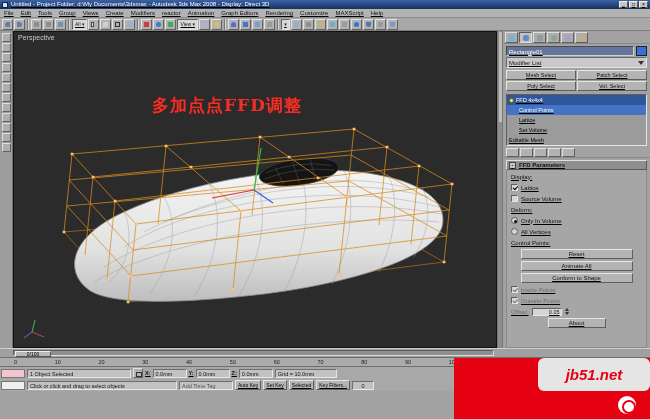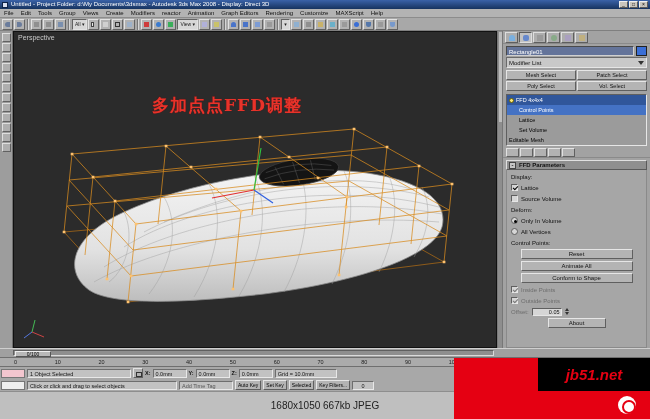--- a/index.html
+++ b/index.html
@@ -1,17 +1,17 @@
 <!DOCTYPE html>
 <html><head>
 <meta charset="utf-8">
 <style>
   * { margin:0; padding:0; box-sizing:border-box; }
   body { font-family:"Liberation Sans", sans-serif; background:#666; }
-  .root { position:relative; width:650px; height:419px; overflow:hidden; background:#a2a2a2; font-family:"Liberation Sans", sans-serif; }
+  .root { position:relative; width:650px; height:419px; overflow:hidden; background:#a2a2a2; font-family:"Liberation Sans", sans-serif;text-decoration:underline; }
 
   
   .titlebar { height:9px; background:linear-gradient(#3a62a8,#16335f); display:flex; align-items:center; padding:0 2px; color:#fff; }
   .app-icon { width:6px; height:6px; background:#d8dff0; border:1px solid #0c2248; margin-right:3px; }
   .title-text { font-size:6px; white-space:nowrap; overflow:hidden; flex:1; line-height:9px; }
   .win-btns { display:flex; gap:1px; }
   .win-btn { width:9px; height:7px; background:#c9c5bd; border:1px solid; border-color:#efefef #5a5a5a #5a5a5a #efefef; font-size:5px; line-height:5px; text-align:center; color:#000; }
 
   
   .menubar { height:9px; background:#b3b3b3; border-bottom:1px solid #8c8c8c; display:flex; align-items:center; gap:7px; padding:0 4px; }
@@ -105,21 +105,21 @@
   .sbtn { height:10px; background:#b4b4b4; border:1px solid; border-color:#e6e6e6 #5f5f5f #5f5f5f #e6e6e6; font-size:5px; line-height:8px; padding:0 2px; white-space:nowrap; }
 
   
   .captionbar { height:28px; background:#bfbfbf; border-top:1px solid #8e8e8e; display:flex; align-items:center; justify-content:center; }
   .caption-text { font-size:10px; color:#222; }
 
   
   .watermark { position:absolute; right:0; bottom:0; width:196px; height:61px; background:#e50012; z-index:10; display:flex; flex-direction:column; }
   .wm-top { height:33px; display:flex; }
   .wm-top-left { flex:1; }
-  .wm-white { width:112px; background:#000000; display:flex; align-items:center; justify-content:center; }
+  .wm-white { width:112px; background:#e5e5e5; display:flex; align-items:center; justify-content:center;border-radius:6px; }
   .wm-site { color:#e50012; font-size:15px; font-weight:bold; font-style:italic; }
   .wm-bottom { flex:1; display:flex; align-items:center; justify-content:flex-end; gap:6px; padding-right:14px; }
   .wm-logo { width:18px; height:18px; border-radius:50%; background:#fff; position:relative; }
   .wm-logo::after { content:""; position:absolute; left:4px; top:4px; width:10px; height:10px; border-radius:50%; border:2.5px solid #e50012; }
   .wm-name { color:#fff; font-size:15px; font-weight:bold; letter-spacing:2px; }
 </style>
 </head>
 <body>
 
 <div class="root">
@@ -490,23 +490,20 @@
       <span class="sunk" style="width:150px">Click or click and drag to select objects</span>
       <span class="sunk" style="width:54px;color:#555">Add Time Tag</span>
       <span class="sbtn">Auto Key</span>
       <span class="sbtn">Set Key</span>
       <span class="sbtn">Selected</span>
       <span class="sbtn">Key Filters...</span>
       <span class="sunk" style="width:22px;text-align:center">0</span>
     </div>
   </div>
 
-  <div class="captionbar">
-    <span class="caption-text">1680x1050 667kb JPEG</span>
-  </div>
 
   <div class="watermark">
     <div class="wm-top">
       <div class="wm-top-left"></div>
       <div class="wm-white">
         <span class="wm-site">jb51.net</span>
       </div>
     </div>
     <div class="wm-bottom">
       <span class="wm-logo"></span>

